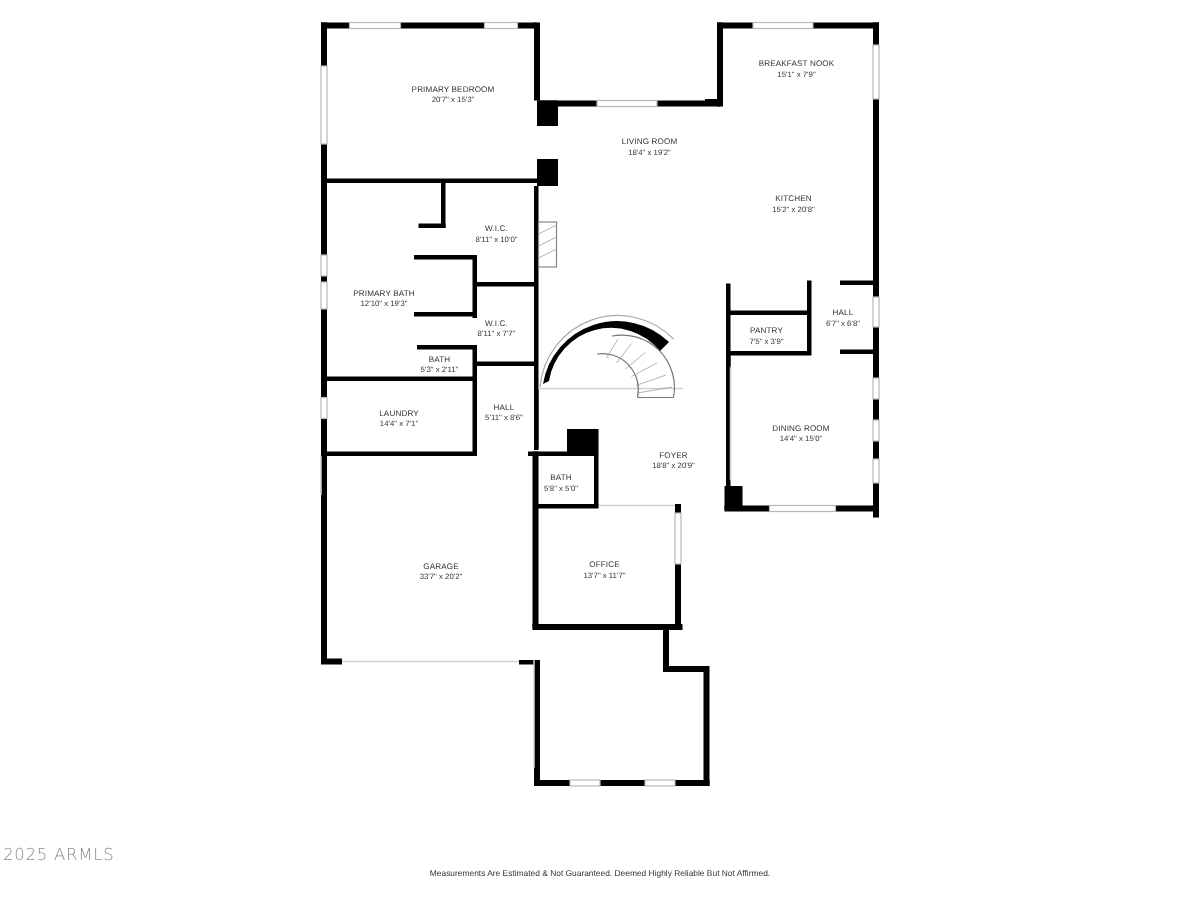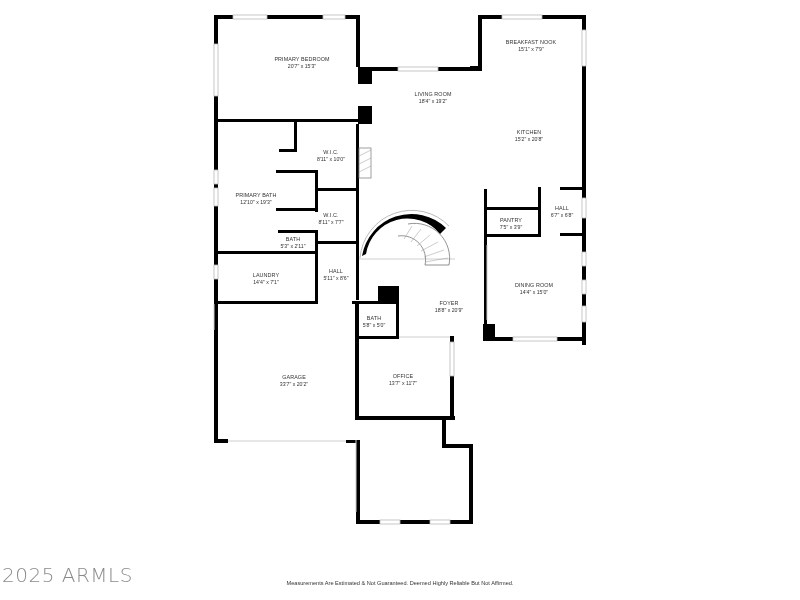--- a/index.html
+++ b/index.html
@@ -3,21 +3,21 @@
 <meta charset="utf-8">
 <style>
   html, body { margin: 0; padding: 0; background: #ffffff; }
   body { width: 800px; height: 600px; position: relative; overflow: hidden; font-family: "Liberation Sans", sans-serif; }
   #plan { position: absolute; left: 0; top: 0; width: 800px; height: 600px; }
   .wall { fill: #000; }
   .win { fill: #ffffff; stroke: #b8b8b8; stroke-width: 0.8; }
   .thin { stroke: #cfcfcf; stroke-width: 1; fill: none; }
   .room-label { font-family: "Liberation Sans", sans-serif; font-size: 5.4px; fill: #333; text-anchor: middle; letter-spacing: 0.1px; }
   .room-dim { font-family: "Liberation Sans", sans-serif; font-size: 5.2px; fill: #333; text-anchor: middle; }
-  .watermark { position: absolute; left: 2px; top: 563px; font-family: "DejaVu Sans", sans-serif; font-size: 20px; font-weight: 200; color: #8a8a8a; letter-spacing: 0.5px; }
+  .watermark { position: absolute; left: 2px; top: 563px; font-family: "DejaVu Sans", sans-serif; font-size: 11px; font-weight: 200; color: #8a8a8a; letter-spacing: 0.5px; }
   .disclaimer { position: absolute; left: 0; width: 800px; top: 580px; text-align: center; font-family: "Liberation Sans", sans-serif; font-size: 5.6px; color: #333; }
 </style>
 </head>
 <body>
 
 <svg id="plan" viewBox="0 0 800 600" xmlns="http://www.w3.org/2000/svg">
 
   <g>
 
     <rect class="wall" x="214" y="15" width="144" height="4"></rect>

